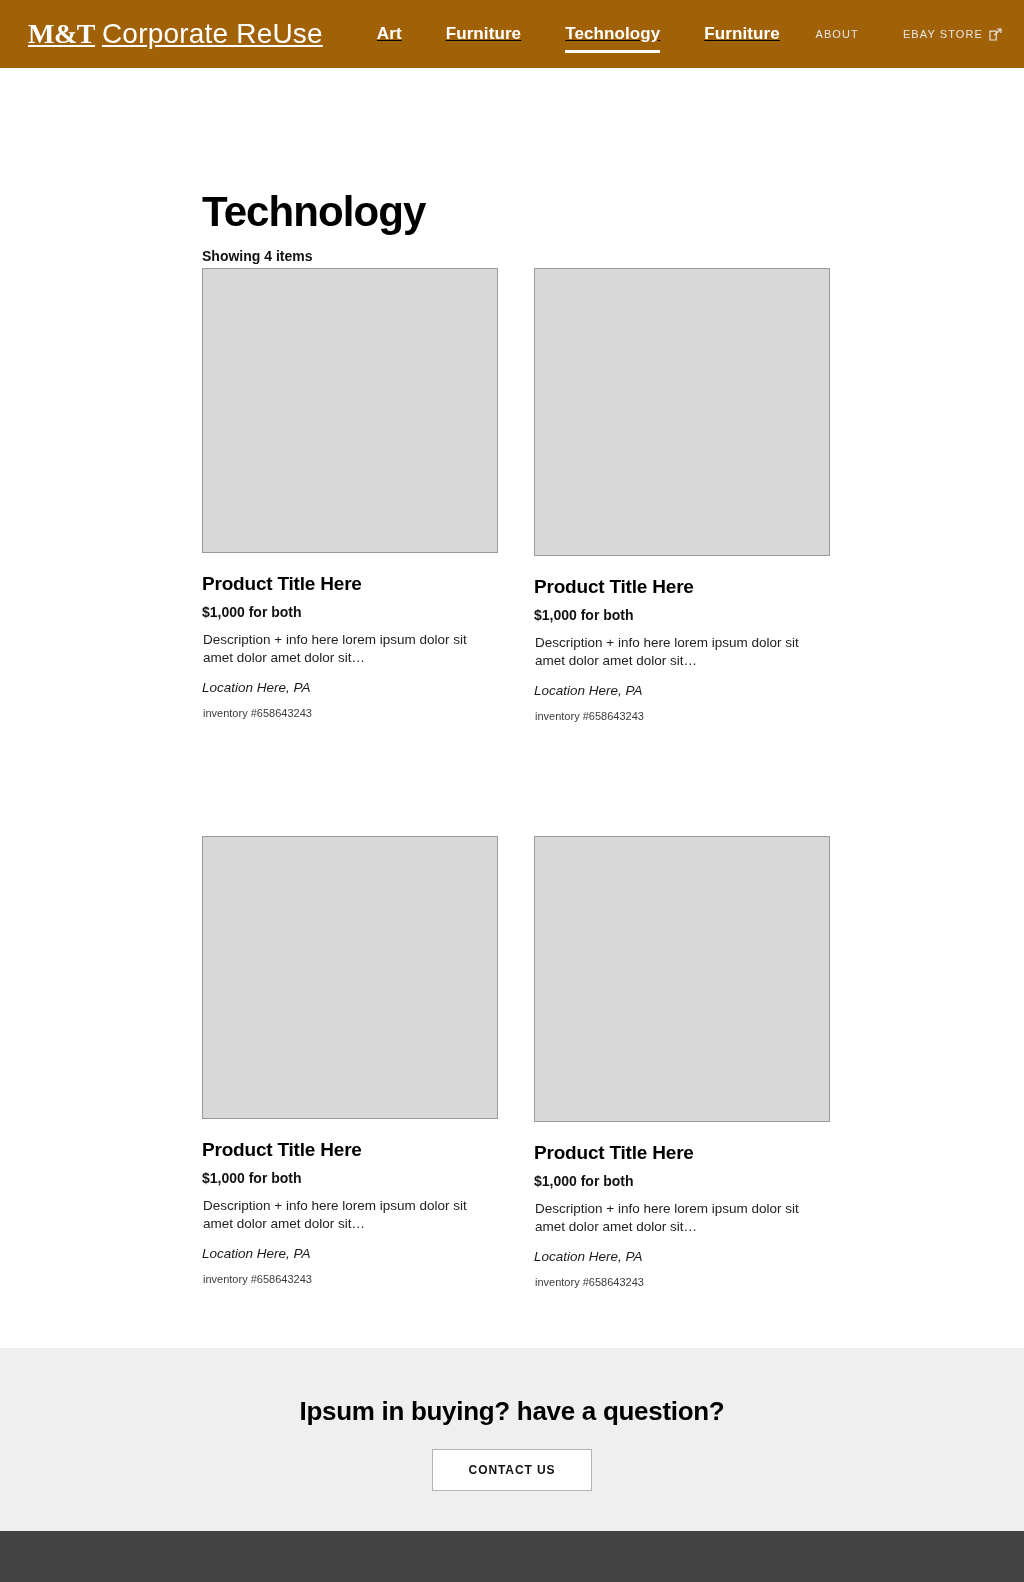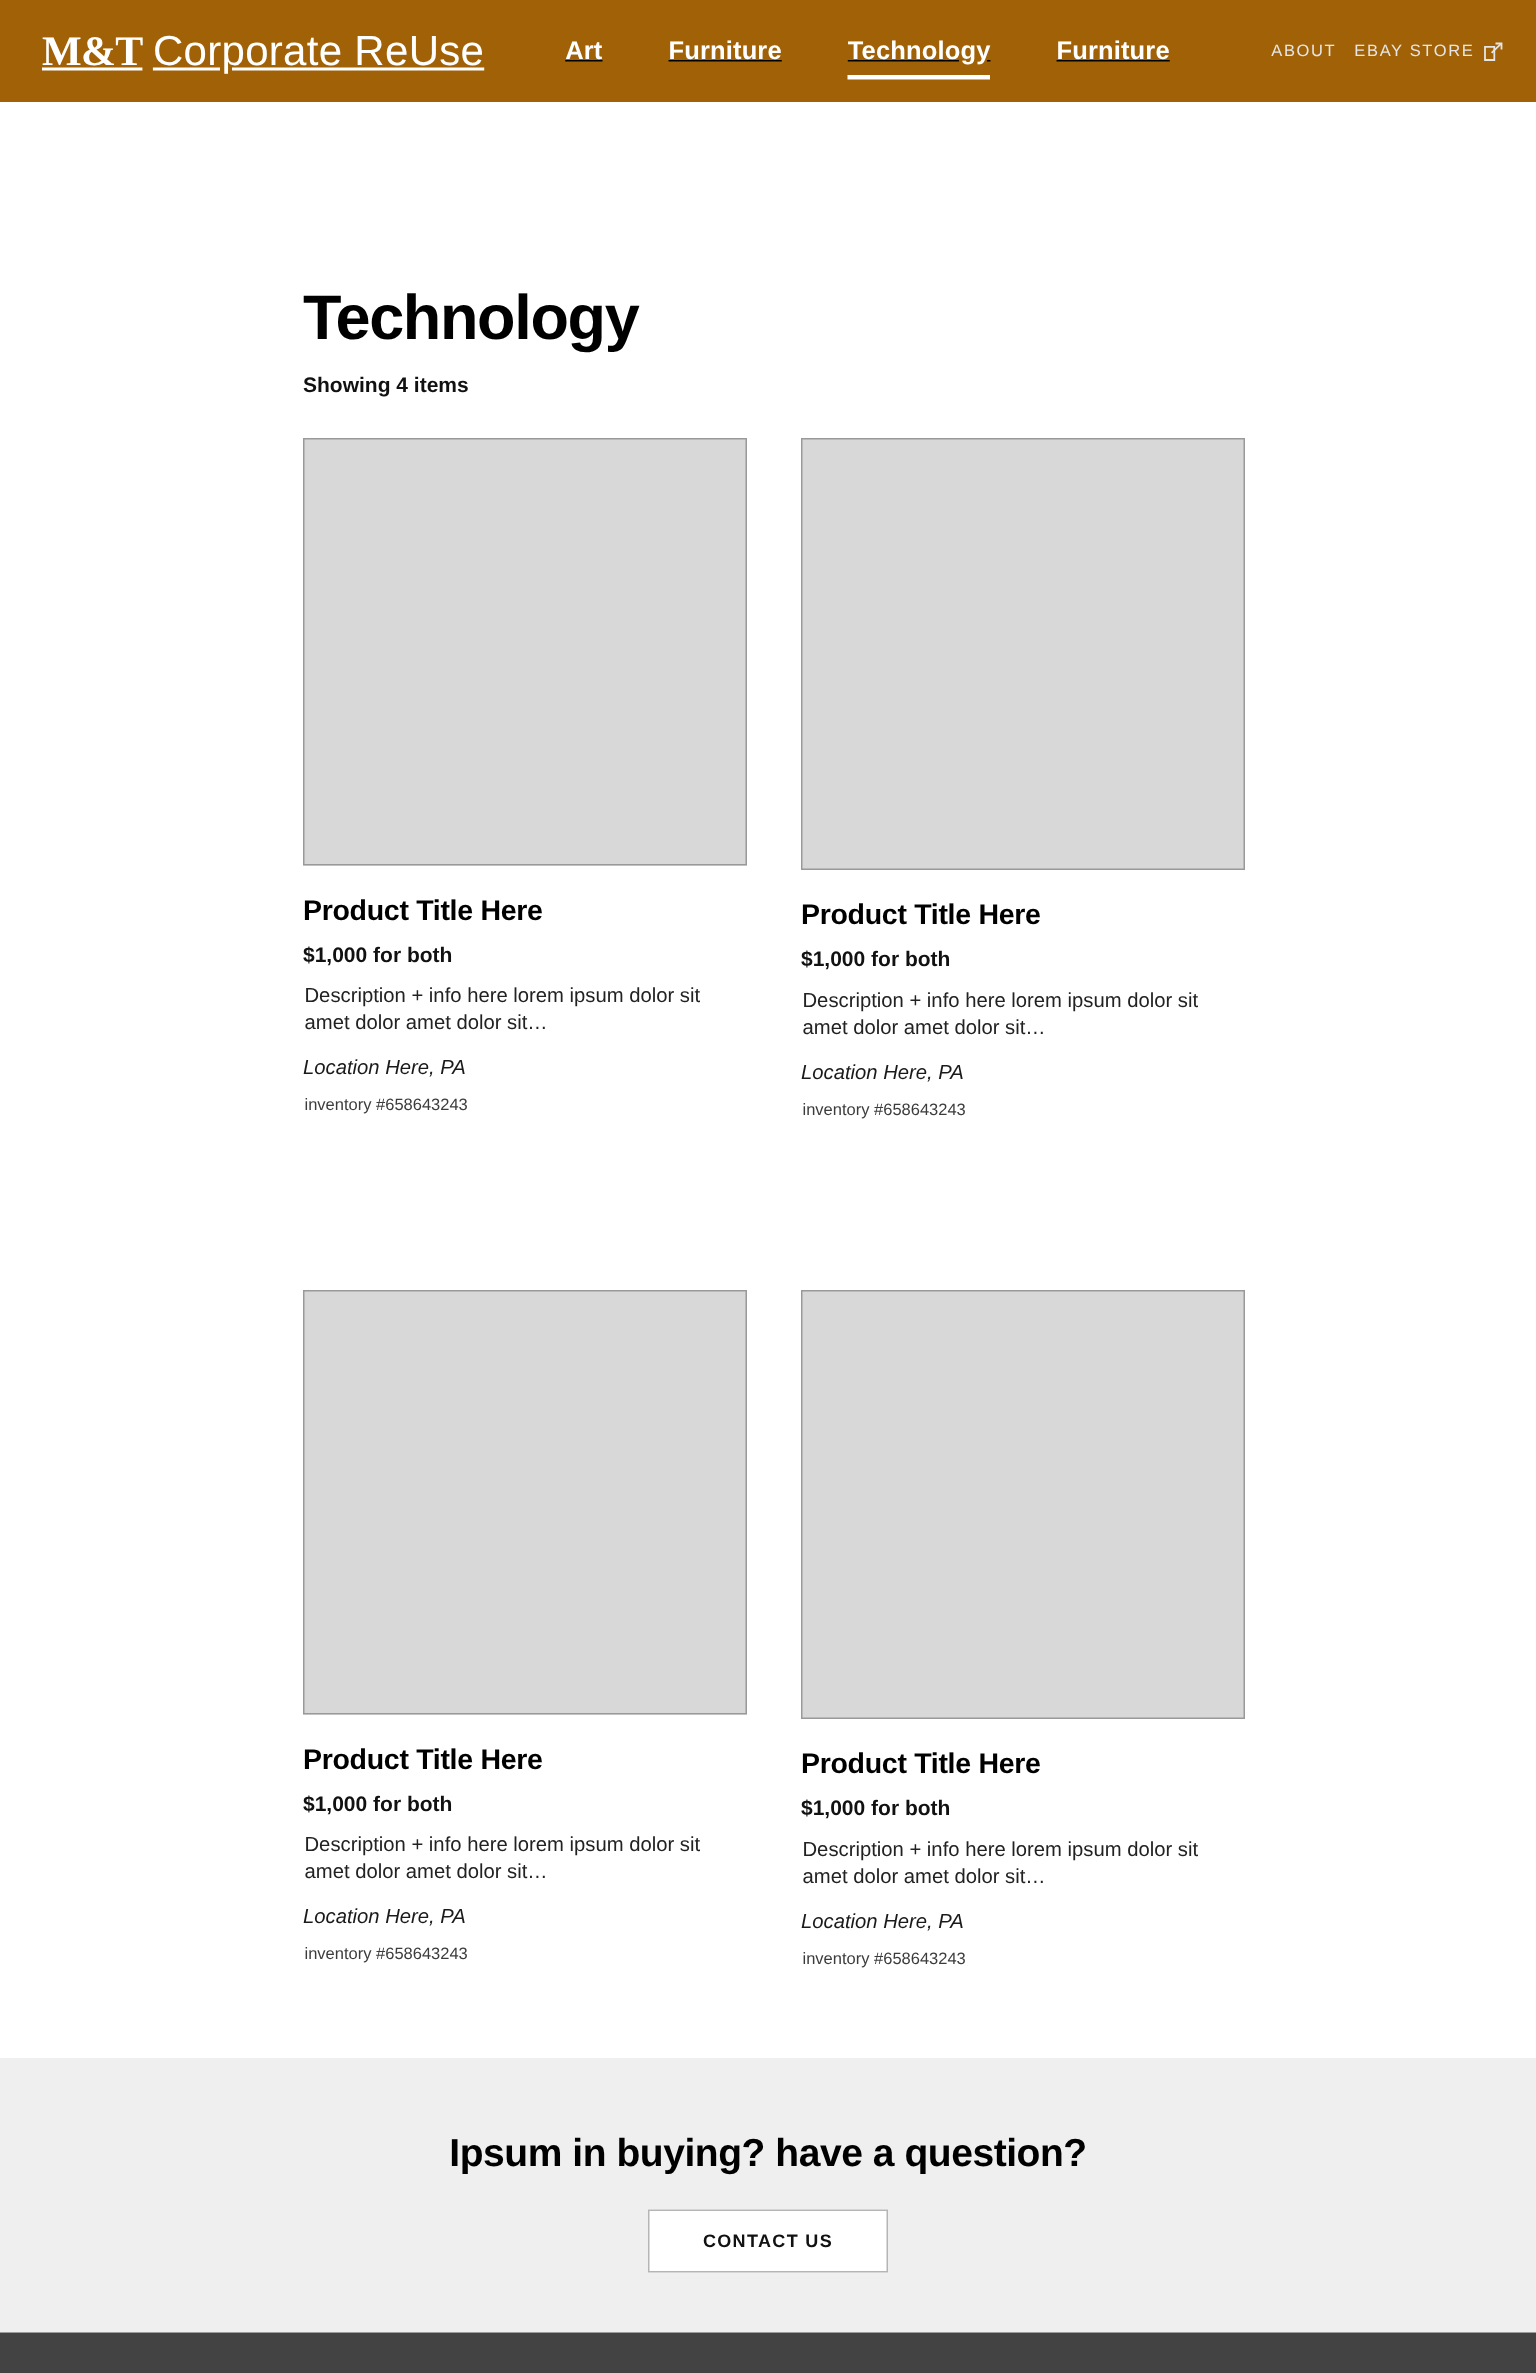--- a/index.html
+++ b/index.html
@@ -70,21 +70,21 @@
     left: 0; right: 0;
     bottom: -9px;
     height: 3px;
     background: #ffffff;
   }
 
   .util-nav {
     margin-left: auto;
     display: flex;
     align-items: center;
-    gap: 12px;
+    gap: 44px;
   }
   .util-link {
     color: #e6e6e6;
     font-size: 11px;
     letter-spacing: 1.1px;
     text-decoration: none;
     display: flex;
     align-items: center;
     gap: 6px;
     cursor: pointer;
@@ -117,21 +117,21 @@
     font-weight: bold;
     color: #111111;
     margin-top: 14px;
   }
 
   .product-grid {
     display: grid;
     grid-template-columns: 296px 296px;
     column-gap: 21px;
     row-gap: 0;
-    margin-top: 28px;
+    margin-top: 4px;
     gap: 36px;
   }
 
   .product-card { width: 296px; }
   .product-card.col-right { width: 296px; }
 
   .product-thumb {
     width: 100%;
     background: #d8d8d8;
     border: 1px solid #999999;

